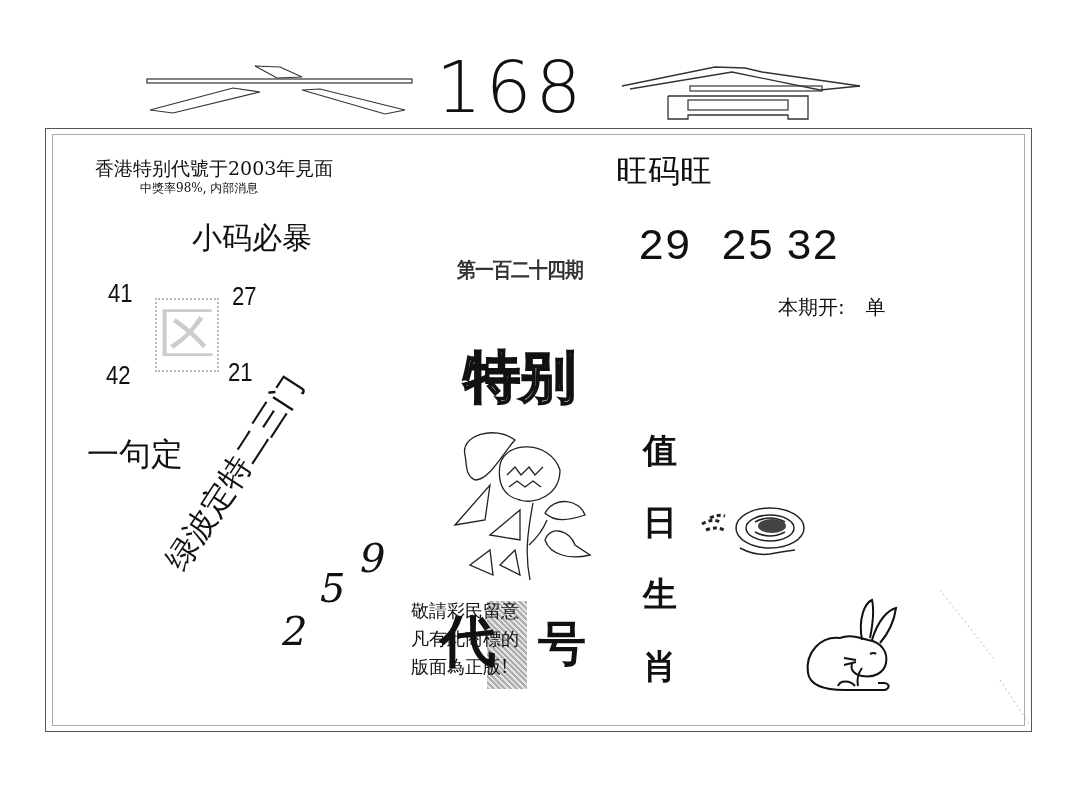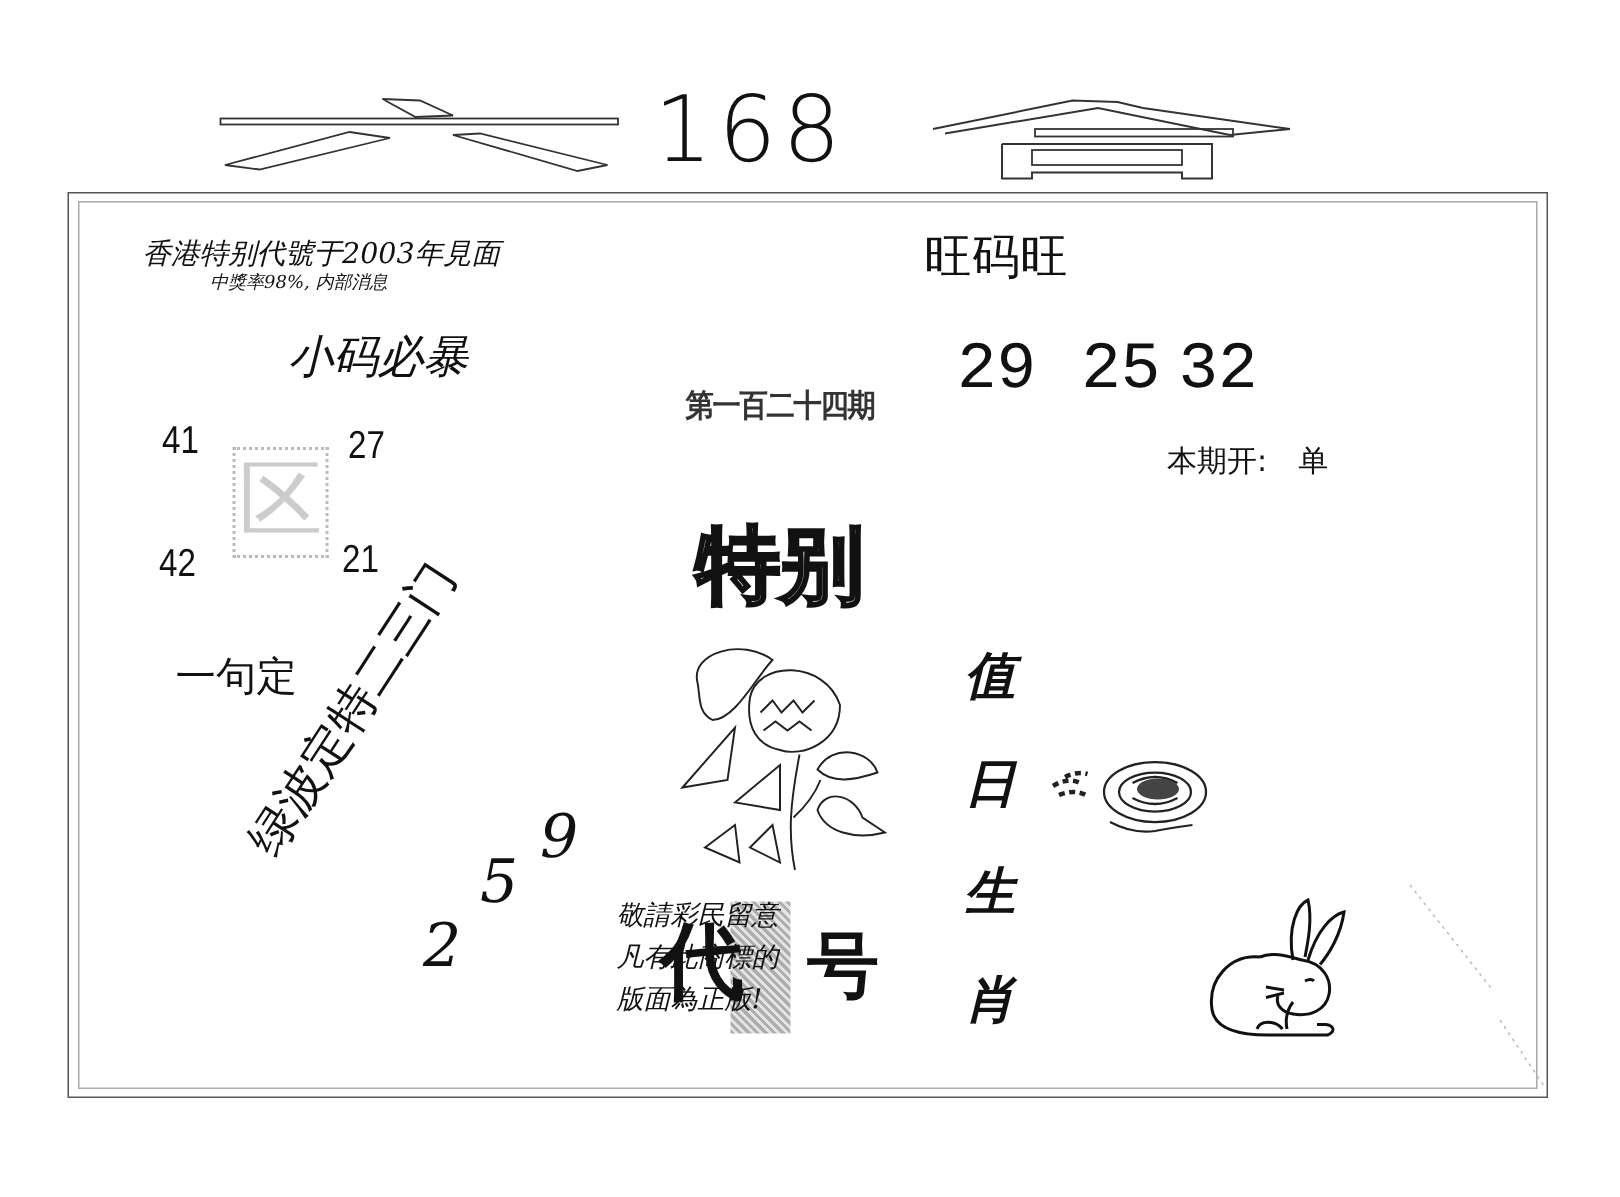--- a/index.html
+++ b/index.html
@@ -4,32 +4,32 @@
   <style>
     html, body { margin: 0; padding: 0; background: #ffffff; }
     body { width: 1080px; height: 798px; position: relative; overflow: hidden;
            font-family: "DejaVu Sans", sans-serif; color: #111; }
     .abs { position: absolute; }
     .frame-outer { left: 45px; top: 128px; width: 987px; height: 604px;
                    border: 1.5px solid #555; box-sizing: border-box; }
     .frame-inner { left: 52px; top: 134px; width: 973px; height: 592px;
                    border: 1px solid #aaa; box-sizing: border-box; }
     .logo-num { left: 436px; top: 44px; font-family: "DejaVu Sans", sans-serif;
-                font-size: 61px; line-height: 86px; letter-spacing: 4px; font-weight: 300;
+                font-size: 72px; line-height: 86px; letter-spacing: 4px; font-weight: 300;
                 color: #111; }
-    .serif { font-family: "DejaVu Serif", serif; font-style: italic; }
+    .serif { font-family: "DejaVu Serif", serif; }
     .sans { font-family: "DejaVu Sans", sans-serif; }
     .intro1 { left: 95px; top: 156px; font-size: 19px; }
     .intro2 { left: 140px; top: 180px; font-size: 12px; }
     .small-title { left: 192px; top: 218px; font-size: 30px; }
     .num { font-family: "Liberation Sans", sans-serif; font-size: 26px; transform: scaleX(0.85); transform-origin: left; }
     .ghost-box { left: 155px; top: 298px; width: 64px; height: 74px;
                  border: 2px dotted #bbb; box-sizing: border-box; color: #ccc;
                  font-size: 56px; line-height: 68px; text-align: center; }
-    .one-sentence { left: 87px; top: 433px; font-size: 27px; margin-left: 30px; }
+    .one-sentence { left: 87px; top: 433px; font-size: 32px; }
     .issue { left: 457px; top: 256px; font-size: 21px; font-weight: bold; letter-spacing: -1px;
              color: #333; transform: scaleX(0.9); transform-origin: left; }
     .tebie { left: 464px; top: 340px; font-size: 56px; color: #fff;
              -webkit-text-stroke: 2px #111; font-weight: bold; }
     .wangma { left: 616px; top: 150px; font-size: 32px; }
     .nums-big { left: 638px; top: 222px; font-size: 44px; font-family: Liberation Mono, monospace; }
     .open { left: 778px; top: 294px; font-size: 20px; }
     .vert { left: 636px; top: 428px; width: 48px; font-size: 34px; font-weight: bold;
             display: flex; flex-direction: column; align-items: center; gap: 26px; }
     .digit { font-family: "DejaVu Serif", serif; font-style: italic; font-size: 40px; }

